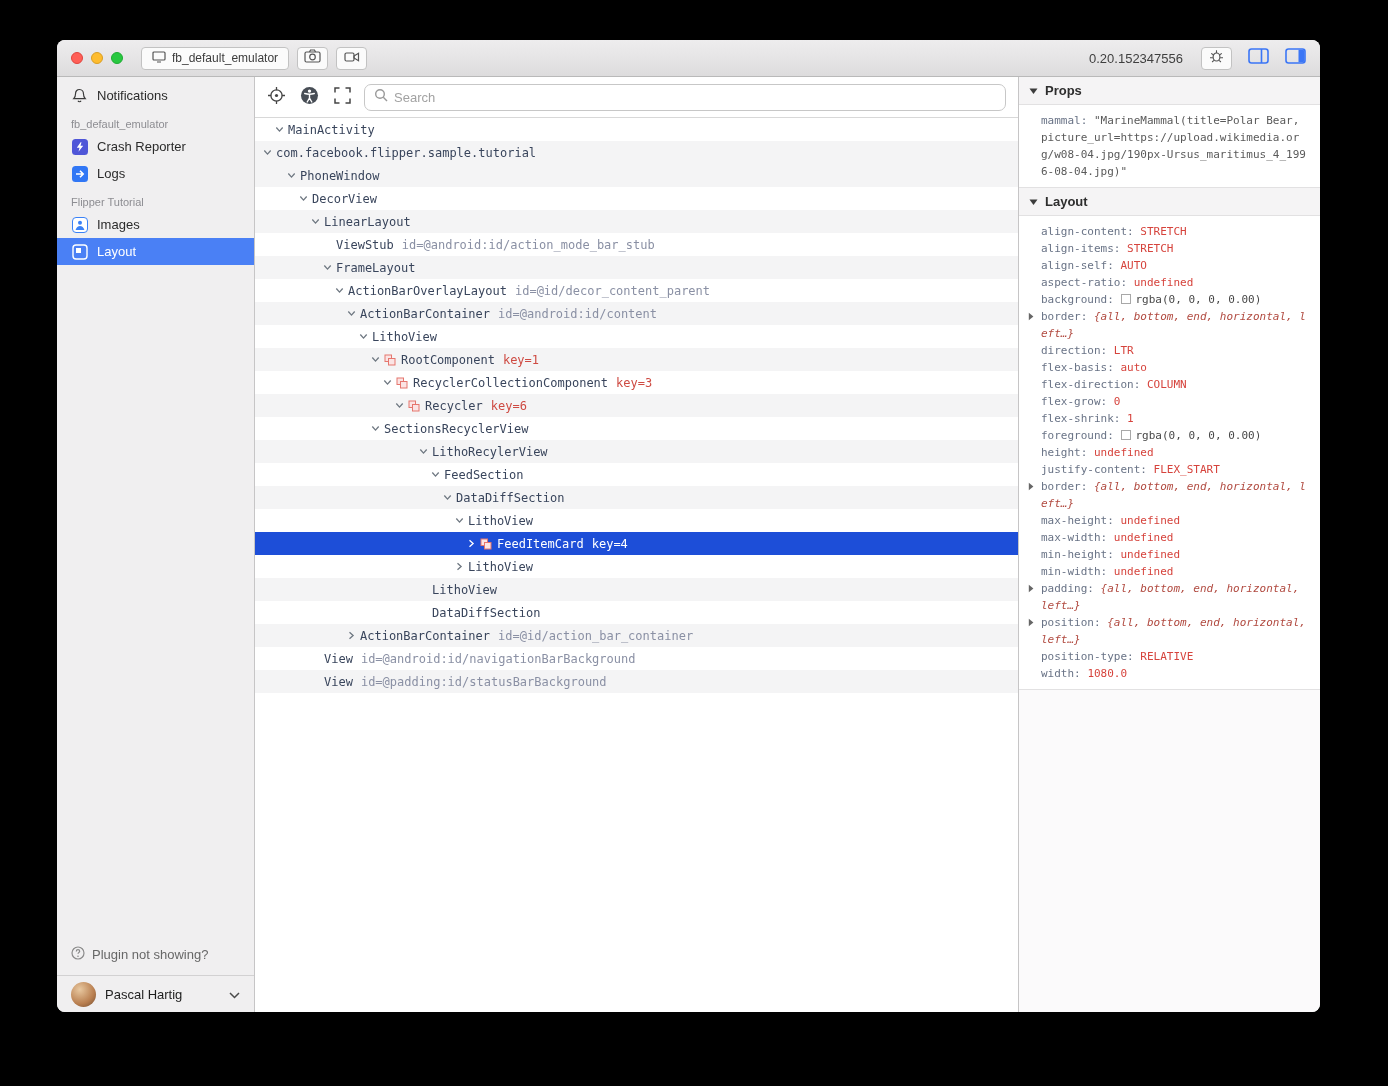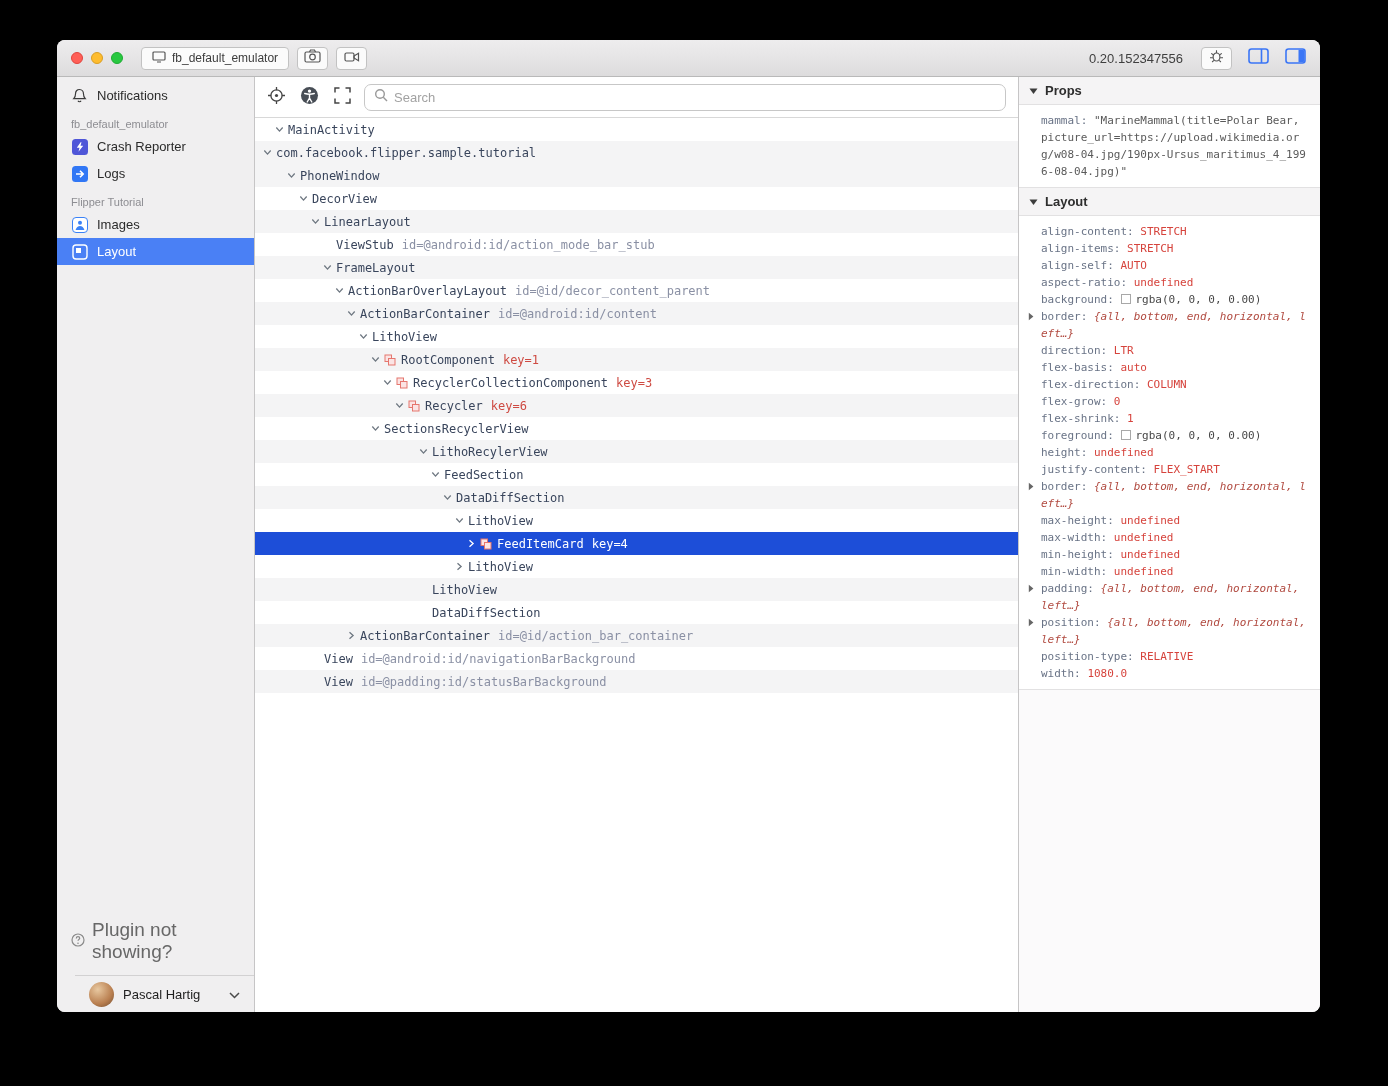--- a/index.html
+++ b/index.html
@@ -33,23 +33,23 @@
   
   .sidebar { width: 198px; flex: none; background: #f0eff0; border-right: 1px solid #c6c5c6;
     display: flex; flex-direction: column; }
   .sb-list { flex: 1; padding-top: 5px; overflow: hidden; }
   .sb-item { display: flex; align-items: center; gap: 9px; height: 27px; padding: 0 14px;
     font-size: 13px; color: #2b2b2b; }
   .sb-item.selected { background: #4a80f5; color: #fff; }
   .sb-icon { width: 17px; height: 17px; display: flex; align-items: center; justify-content: center; flex: none; }
   .sb-section { font-size: 11px; color: #8d8d92; padding: 9px 14px 3px; }
   .sb-footer { flex: none; }
-  .help-row { display: flex; align-items: center; gap: 7px; padding: 10px 14px 12px; font-size: 19px; color: #676767; }
+  .help-row { display: flex; align-items: center; gap: 7px; padding: 10px 14px 12px; font-size: 13px; color: #676767; }
   .user-row { border-top: 1px solid #d2d1d2; height: 37px; display: flex; align-items: center;
-    gap: 9px; padding: 12px 14px; margin-left: 18px; }
+    gap: 9px; padding: 12px 14px; }
   .avatar { width: 25px; height: 25px; border-radius: 50%; flex: none;
     background: radial-gradient(circle at 35% 30%, #e8c8a0, #b97f50 60%, #6f4a2e); }
   .user-name { flex: 1; font-size: 13px; color: #1e1e1e; }
 
   
   .main { flex: 1; min-width: 0; display: flex; flex-direction: column; background: #fff; }
   .toolbar { height: 41px; flex: none; border-bottom: 1px solid #d8d8d8; display: flex;
     align-items: center; padding: 0 10px; gap: 11px; }
   .tool-icon { width: 22px; height: 22px; display: flex; align-items: center; justify-content: center; }
   .search-box { flex: 1; height: 27px; border: 1px solid #c7c7c7; border-radius: 7px;

